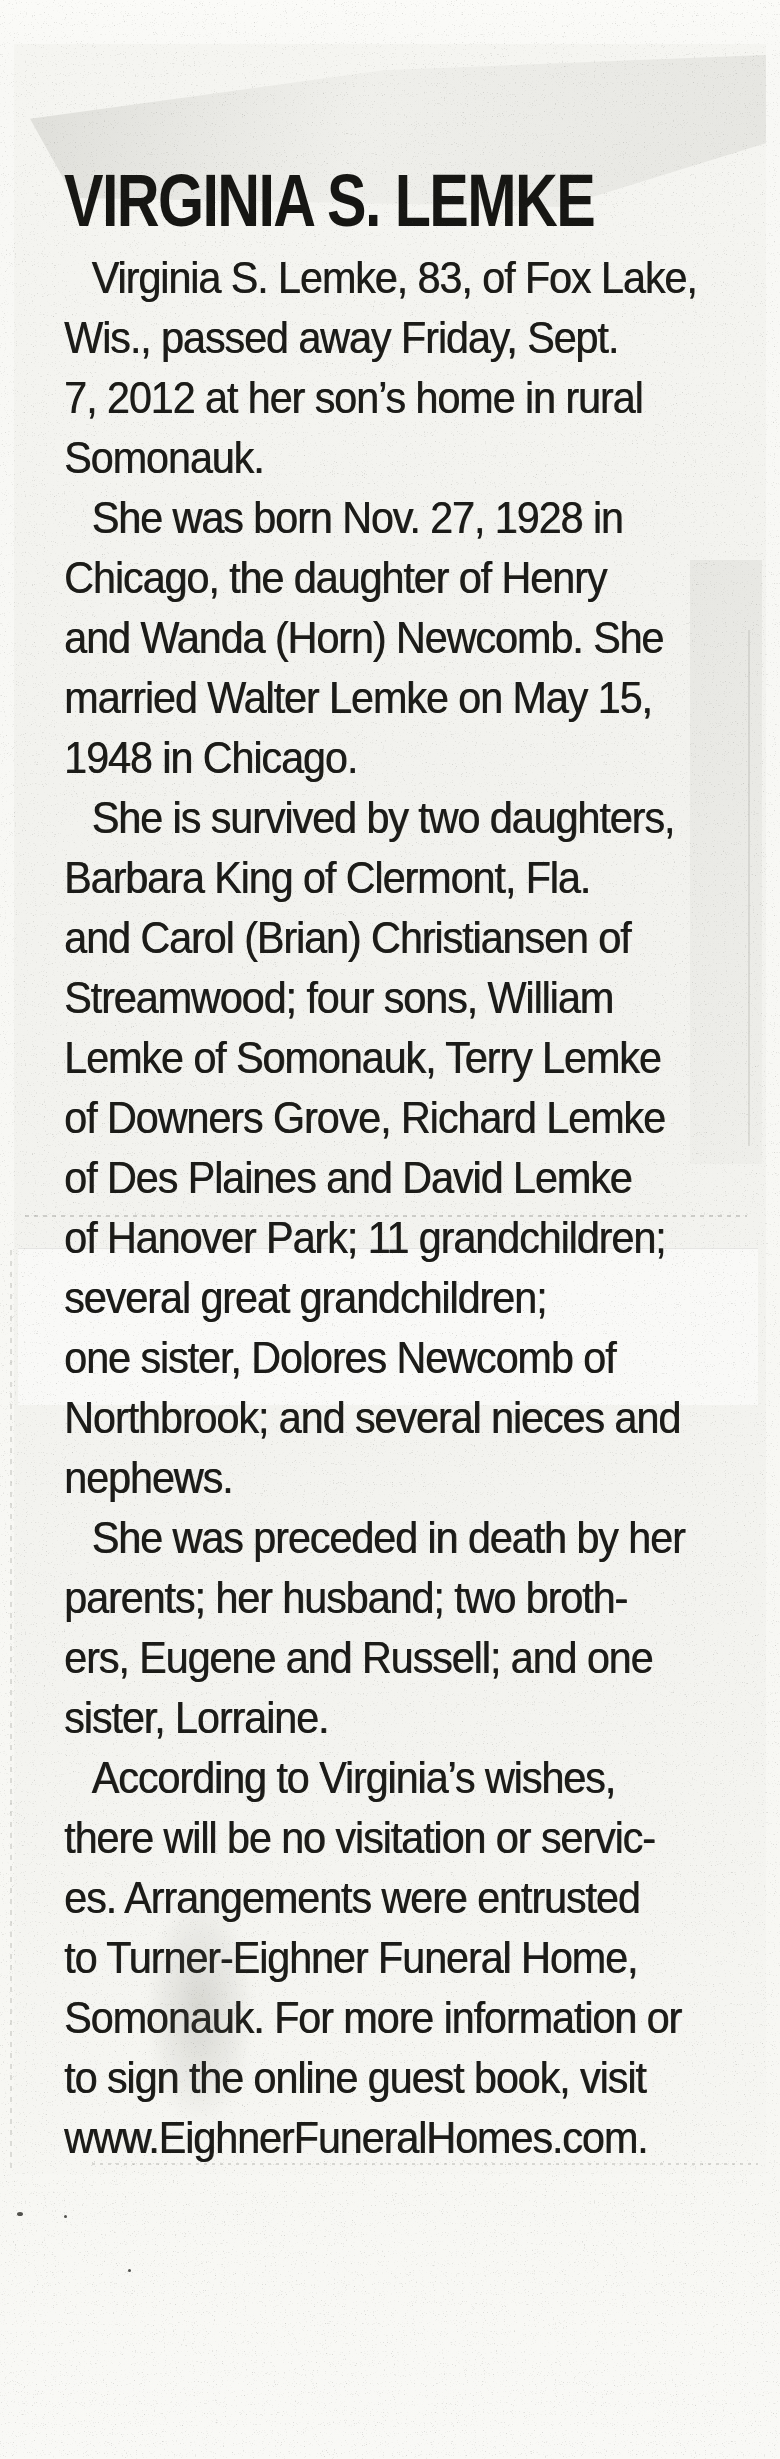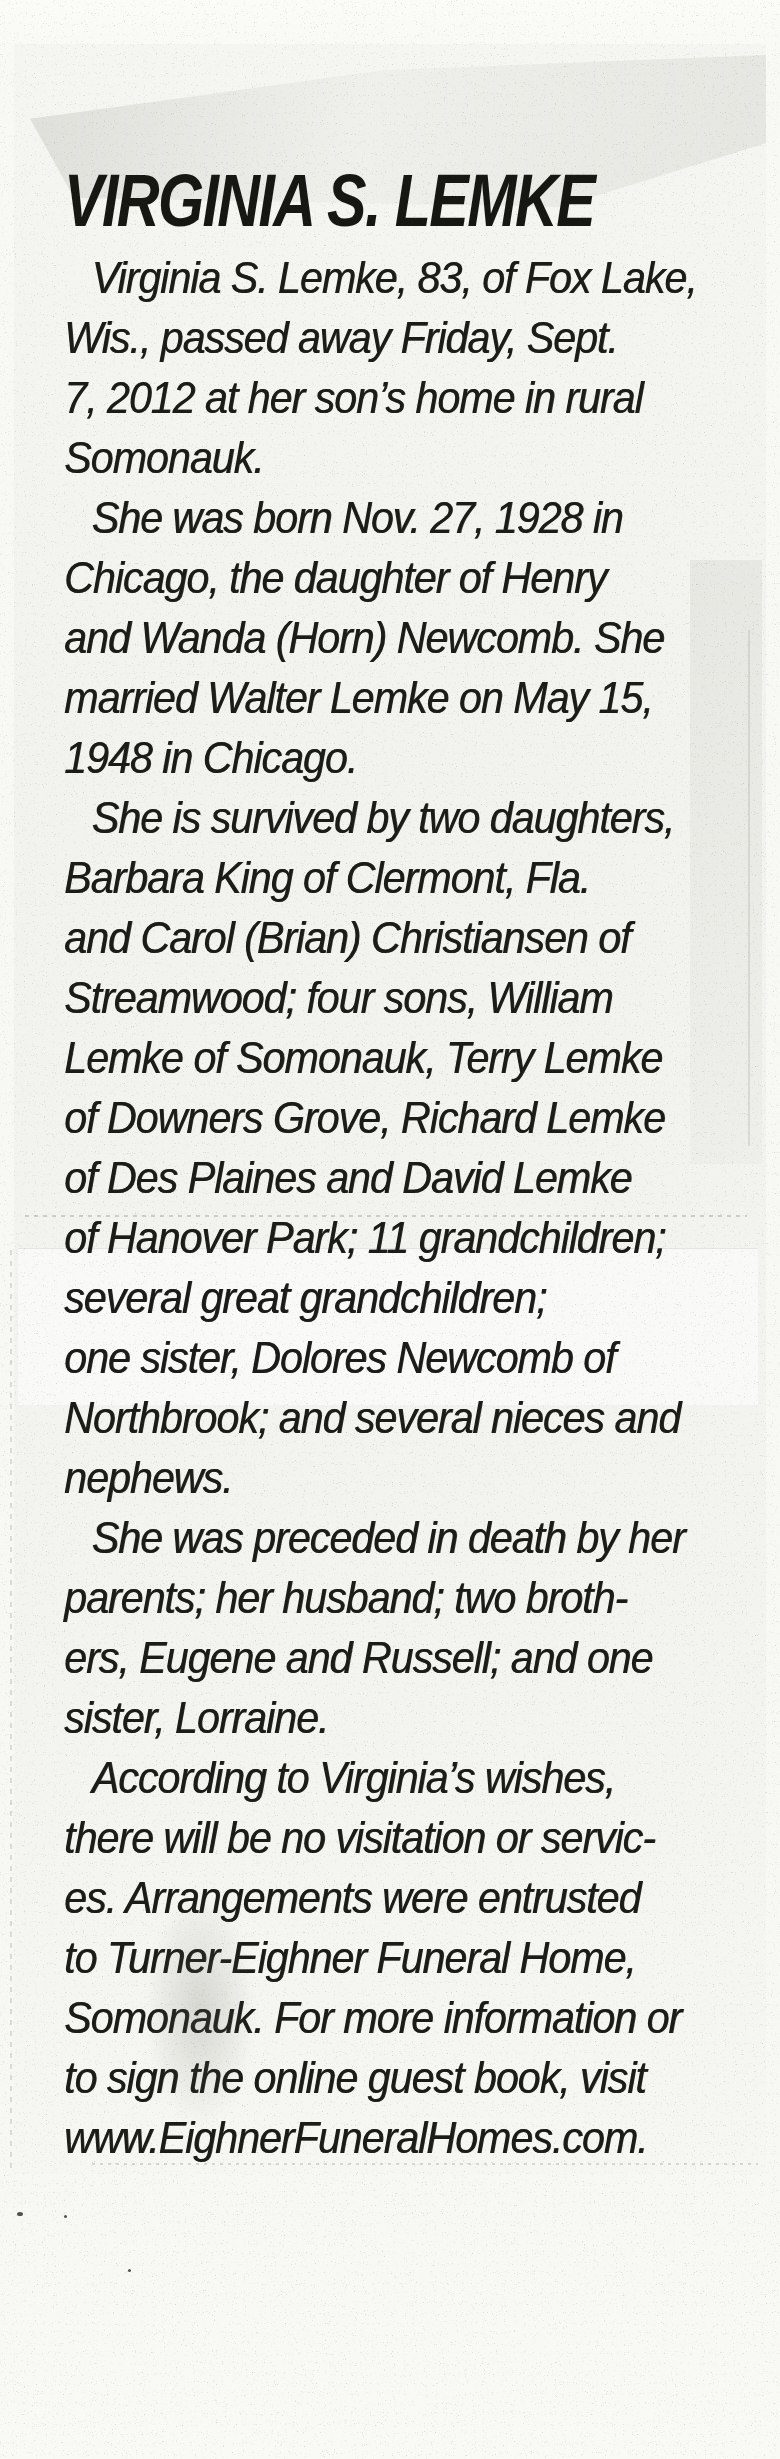--- a/index.html
+++ b/index.html
@@ -5,21 +5,20 @@
   html,body { margin:0; padding:0; }
   .page {
     position:relative; width:780px; height:2459px;
     background:linear-gradient(180deg,#fbfbf8 0%,#f8f8f5 3%,#f7f7f3 88%,#f9f9f6 100%);
     overflow:hidden;
     font-family:"Liberation Sans","DejaVu Sans",sans-serif;
   }
   .clipping {
     position:absolute; left:14px; top:44px; width:752px; height:2130px;
     background:linear-gradient(180deg,#f5f5f1 0%,#f2f2ee 35%,#f3f3ef 75%,#f6f6f2 100%);
-    font-style:italic;
   }
   
   .shade-top {
     position:absolute; left:16px; top:11px; width:736px; height:152px;
     background:linear-gradient(99deg, rgba(138,138,130,0.20) 0%, rgba(138,138,130,0.05) 45%, rgba(138,138,130,0.14) 100%);
     clip-path:polygon(0 42%, 48% 10%, 100% 0, 100% 58%, 72% 100%, 6% 94%);
   }
   
   .white-strip {
     position:absolute; left:4px; top:1204px; width:740px; height:156px;

